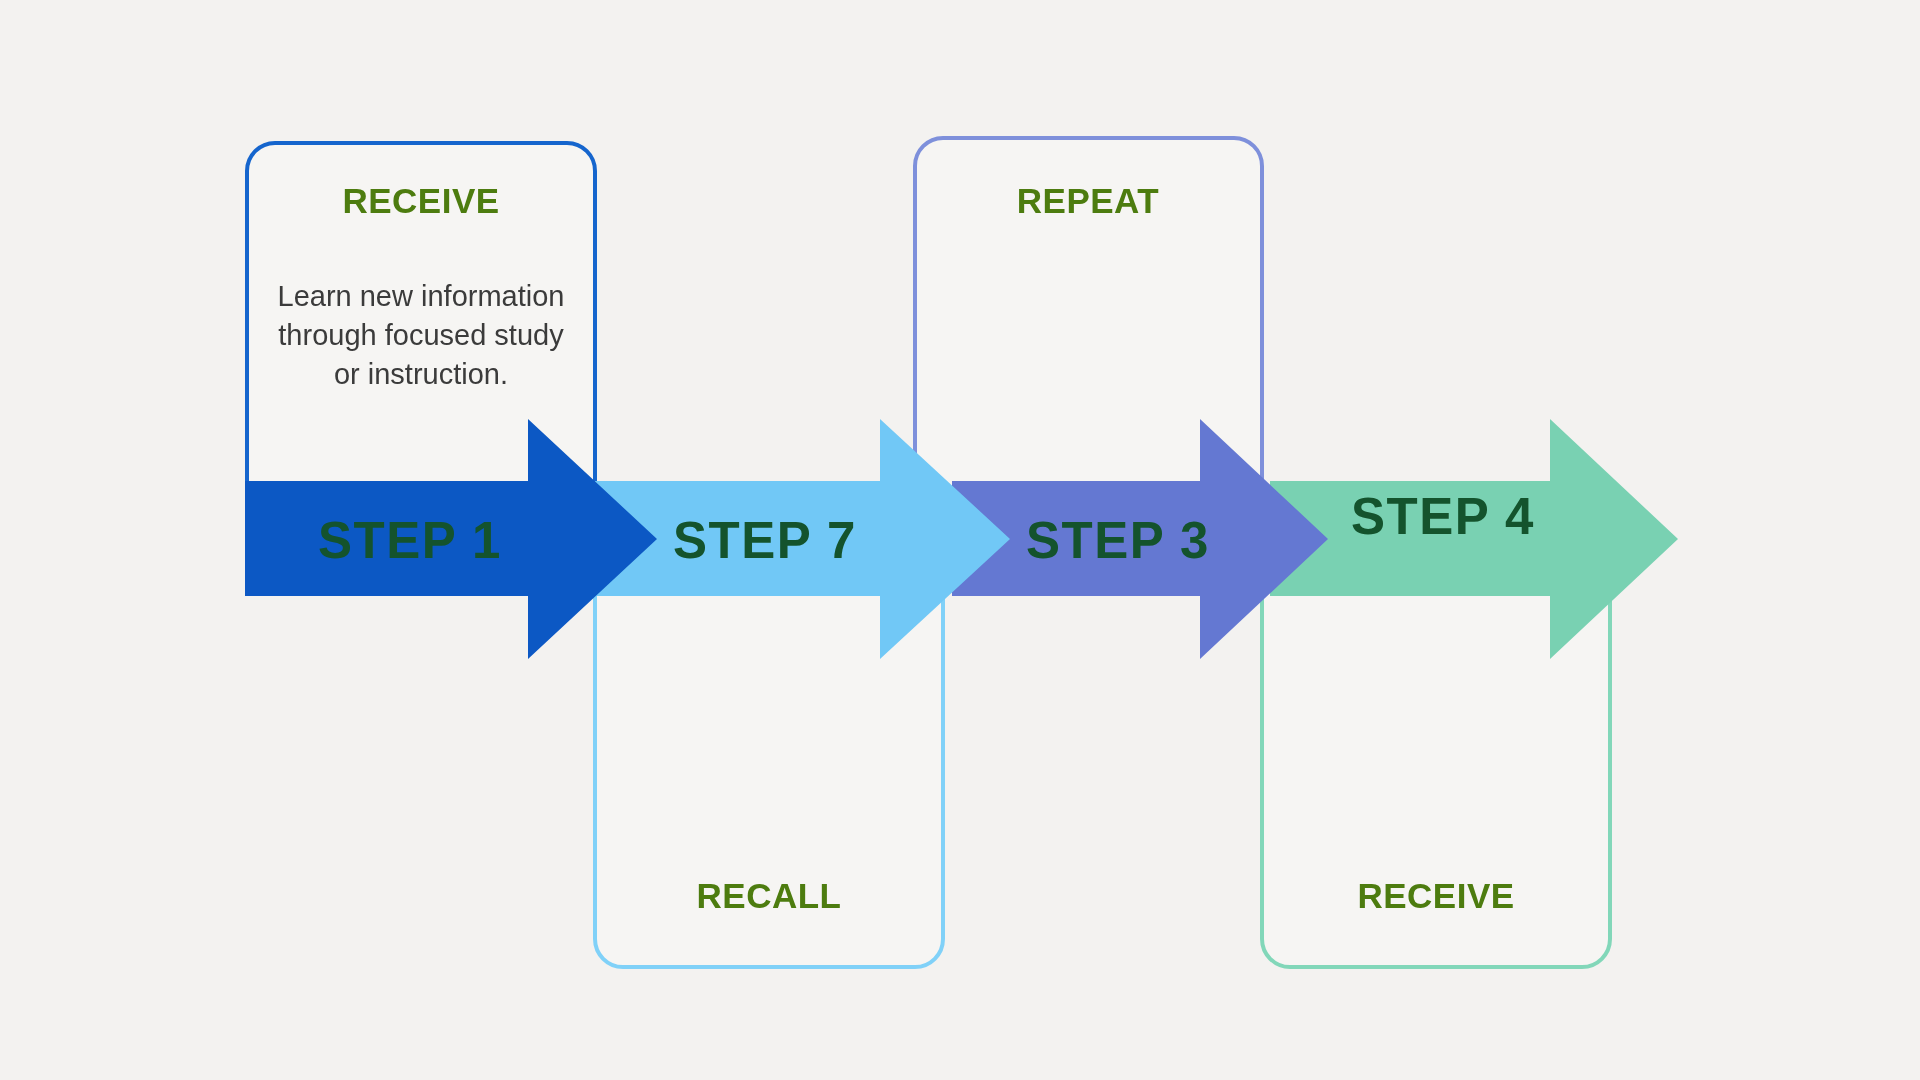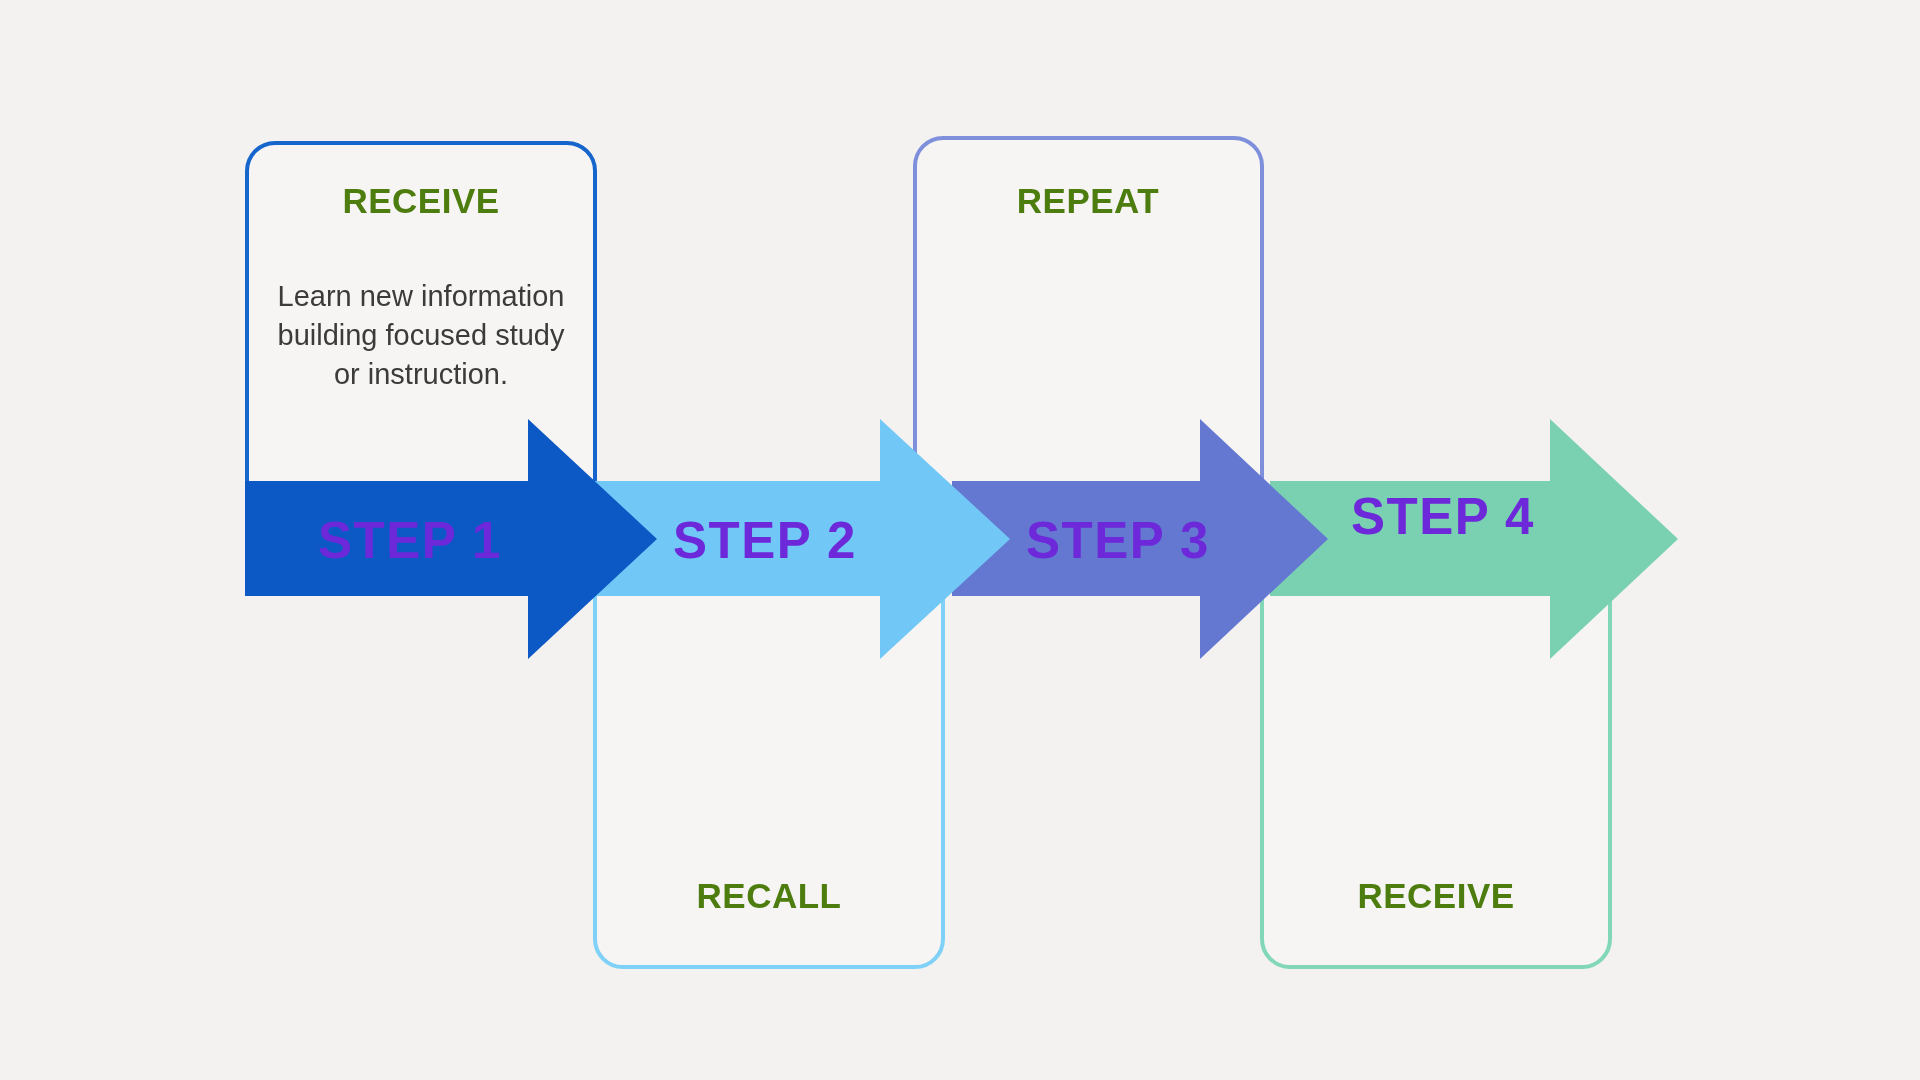--- a/index.html
+++ b/index.html
@@ -14,21 +14,21 @@
   .card-outline { stroke-width: 4; }
   .txt {
     position: absolute;
     transform: translate(-50%, -50%);
     text-align: center;
   }
   .step-label {
     font-size: 51px;
     font-weight: bold;
     letter-spacing: 1.5px;
-    color: #6d28d9;
+    color: #14532d;
     white-space: nowrap;
   }
   .card-title {
     font-size: 35px;
     font-weight: bold;
     letter-spacing: 0.5px;
     color: #4d7c0f;
     white-space: nowrap;
   }
   .card-body {
@@ -56,27 +56,27 @@
 
     <g>
       <polygon points="1270,481 1550,481 1550,419 1678,539 1550,659 1550,596 1270,596" fill="#79d1b2"></polygon>
       <polygon points="952,481 1200,481 1200,419 1328,539 1200,659 1200,596 952,596" fill="#6478d2"></polygon>
       <polygon points="595,481 880,481 880,419 1010,539 880,659 880,596 595,596" fill="#71c8f6"></polygon>
       <polygon points="245,481 528,481 528,419 657,539 528,659 528,596 245,596" fill="#0c58c4"></polygon>
     </g>
   </svg>
 
   <div class="txt step-label" style="left:410px; top:540px">STEP 1</div>
-  <div class="txt step-label" style="left:765px; top:540px">STEP 2</div>
+  <div class="txt step-label" style="left:765px; top:540px">STEP 7</div>
   <div class="txt step-label" style="left:1118px; top:540px">STEP 3</div>
   <div class="txt step-label" style="left:1443px; top:516px">STEP 4</div>
 
   <div class="txt card-title" style="left:421px; top:201px">RECEIVE</div>
   <div class="txt card-body" style="left:421px; top:335px">Learn new information
-building focused study
+through focused study
 or instruction.</div>
 
   <div class="txt card-title" style="left:769px; top:896px">RECALL</div>
 
   <div class="txt card-title" style="left:1088px; top:201px">REPEAT</div>
 
   <div class="txt card-title" style="left:1436px; top:896px">RECEIVE</div>
 
 </div>
 

